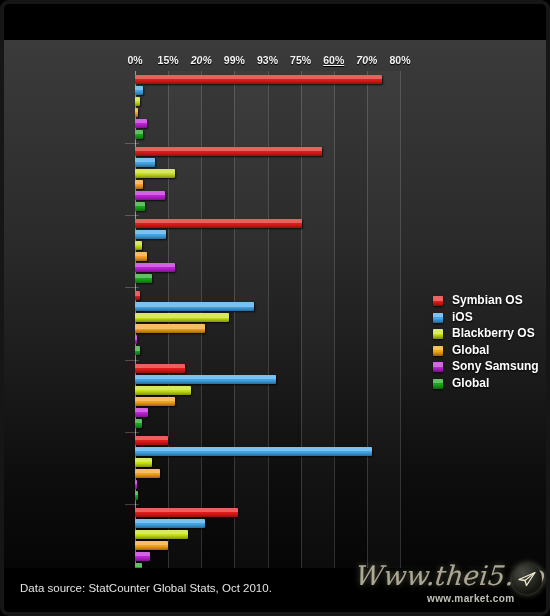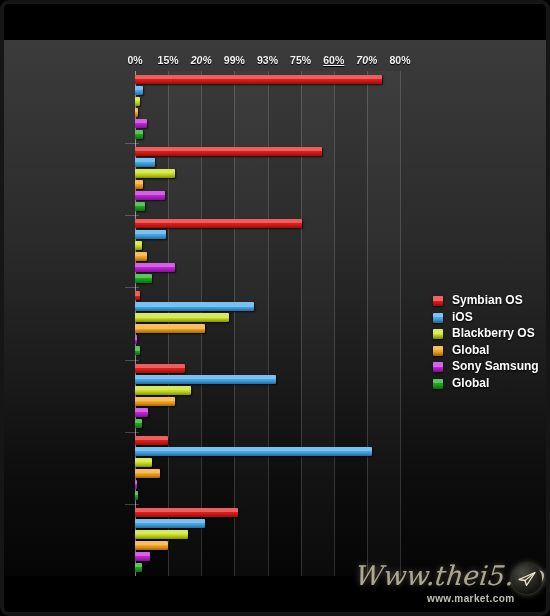--- a/index.html
+++ b/index.html
@@ -355,20 +355,23 @@
         <div class="legend-row">
           <span class="legend-swatch" style="background: linear-gradient(rgb(23, 168, 26) 0%, rgb(23, 168, 26) 55%, rgba(0, 0, 0, 0.4) 100%), rgb(23, 168, 26);">
             <i></i>
           </span>
           <span class="legend-label">Global</span>
         </div>
       </div>
 
   </div>
 
+  <div id="footer">
+    <div id="datasource">Data source: StatCounter Global Stats, Oct 2010.</div>
+  </div>
 
   <div id="wm-script">Www.thei5.com</div>
   <div id="wm-url">www.market.com</div>
   <div id="wm-logo">
     <svg width="18" height="16" viewBox="0 0 18 16" aria-hidden="true">
       <path d="M1 8.5 L17 1.5 L8.5 14.5 L7 9.5 Z" fill="none" stroke="#efe9cf" stroke-width="1.3" stroke-linejoin="round"></path>
       <path d="M7 9.5 L17 1.5" fill="none" stroke="#efe9cf" stroke-width="1.1"></path>
     </svg>
   </div>
 

